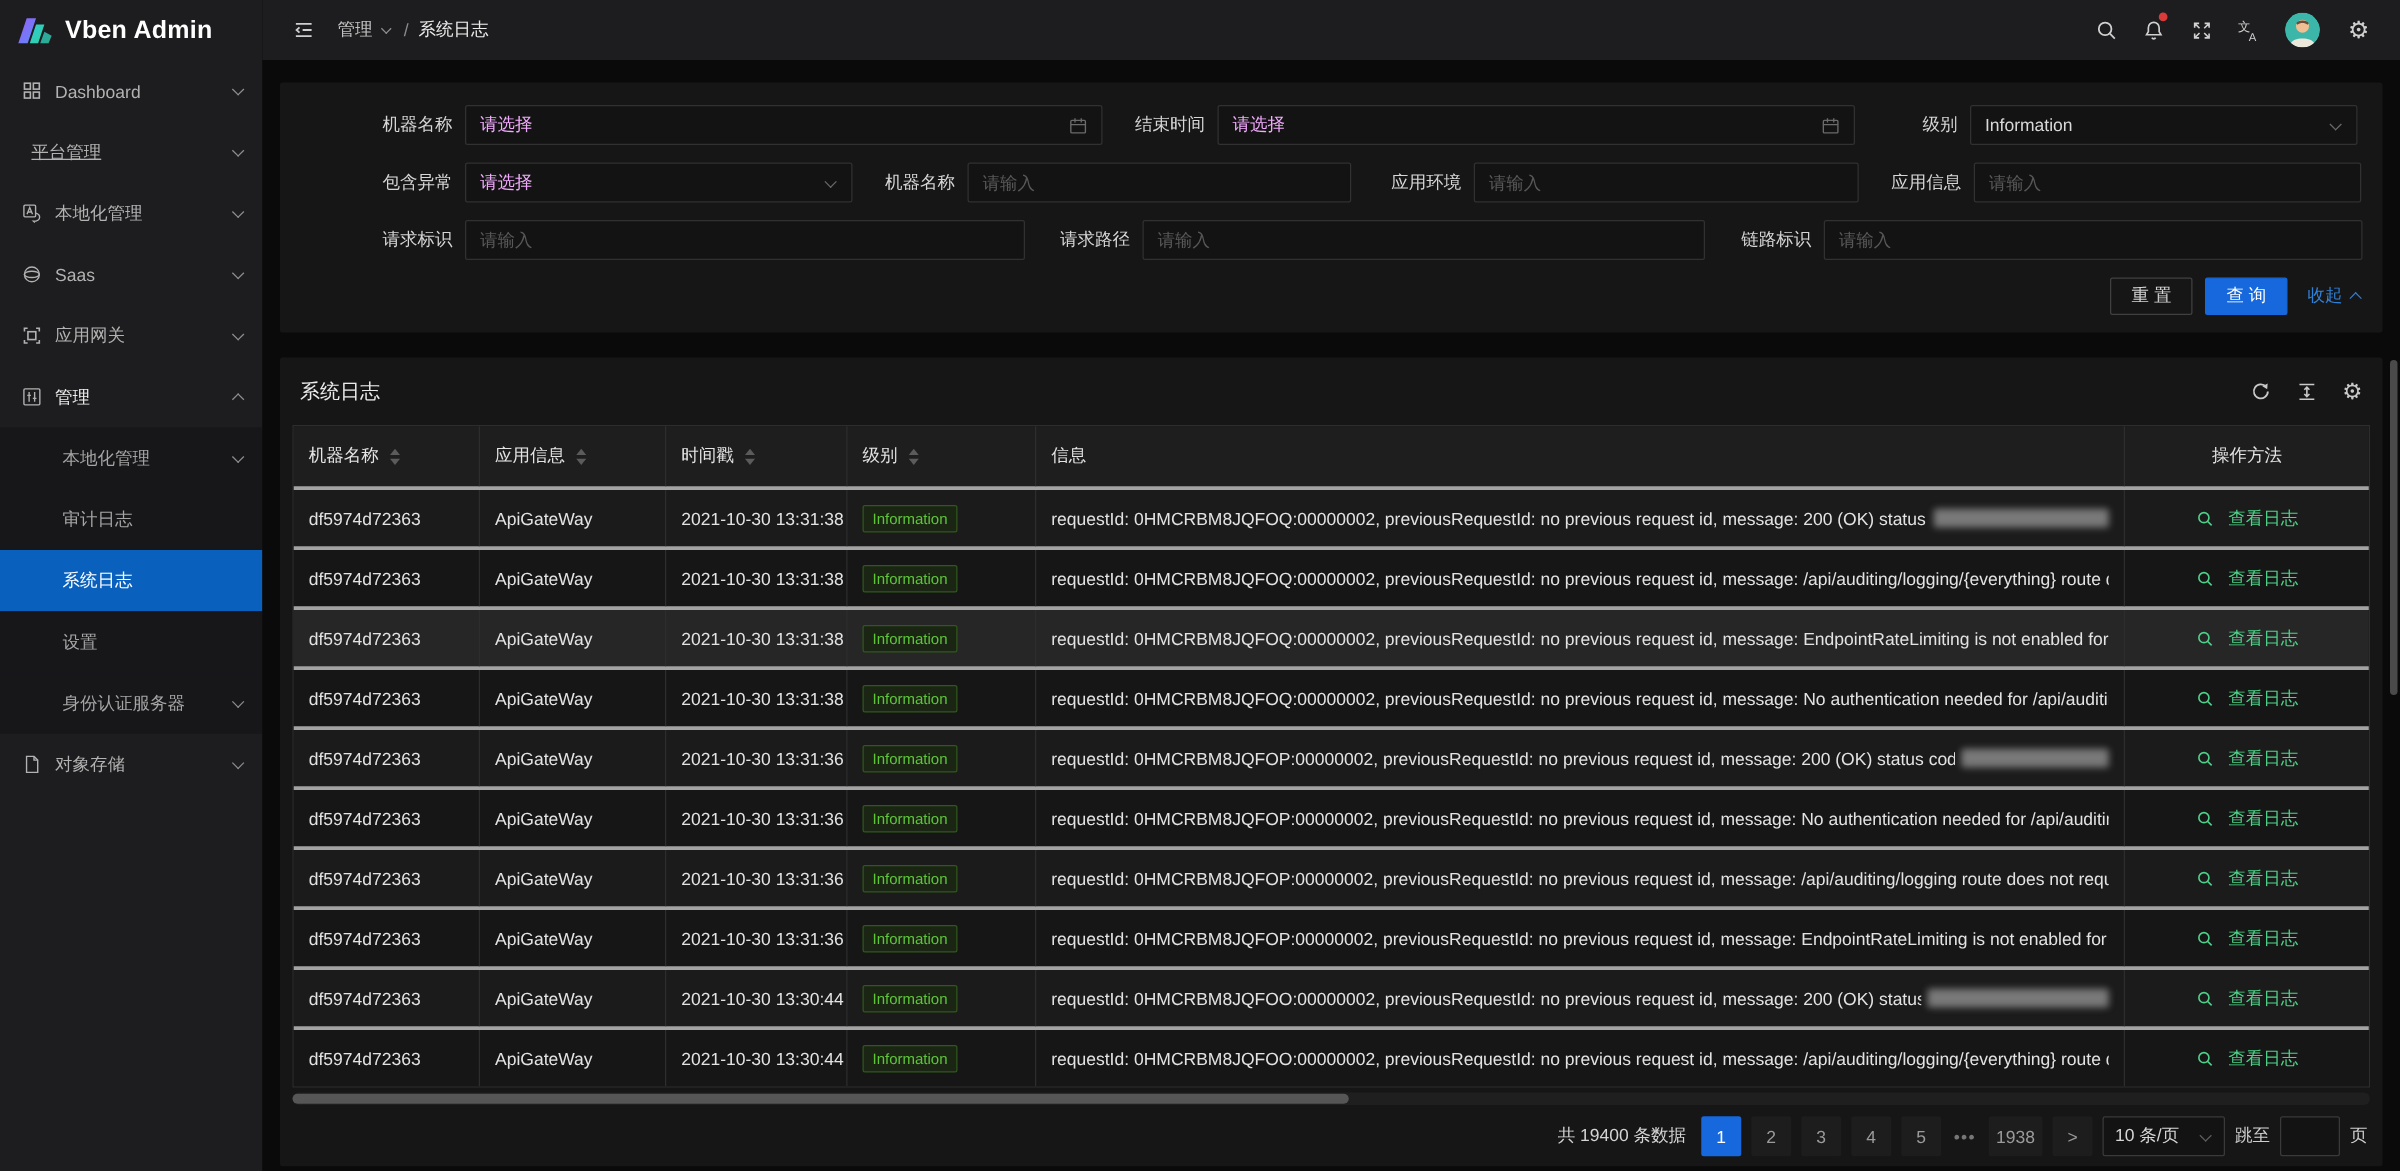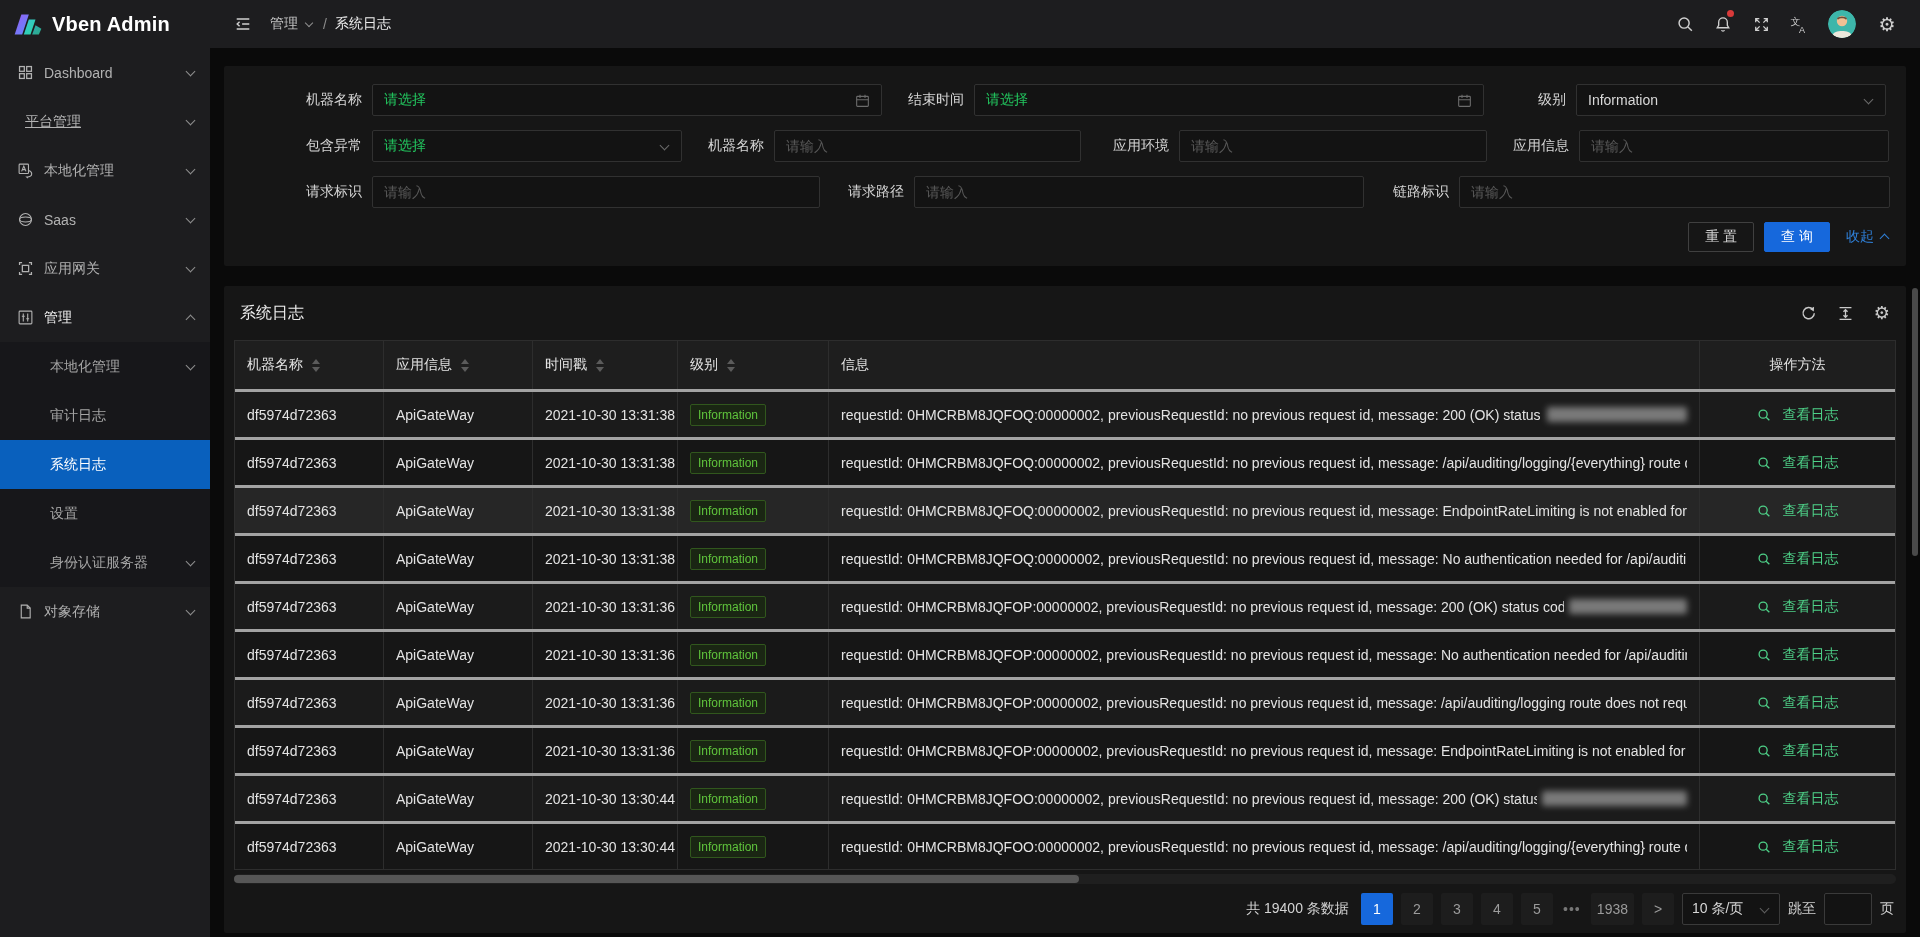--- a/index.html
+++ b/index.html
@@ -46,21 +46,21 @@
 
   
   .filter-panel { padding:18px 16px 14px; }
   .f-row { display:flex; margin-bottom:14px; }
   .field { display:flex; align-items:center; }
   .f-lbl { text-align:right; padding-right:10px; color:#d6d6d6; white-space:nowrap; }
   .ctl { height:32px; border:1px solid #313131; background:#131313; border-radius:2px;
          display:flex; align-items:center; padding:0 11px; color:#d9d9d9; font-size:14px; }
   input.ctl { outline:none; }
   input.ctl::placeholder { color:#585858; }
-  .ph { color:#22c55e;font-family:Liberation Serif, serif; }
+  .ph { color:#f0abfc;font-family:Liberation Serif, serif; }
   .ricon { margin-left:auto; color:#6b6b6b; display:flex; }
   .sel-chev { margin-left:auto; color:#6b6b6b; }
   .f-actions { display:flex; justify-content:flex-end; align-items:center; gap:10px; margin-top:2px; }
   .btn { height:30px; padding:0 16px; border-radius:2px; font-size:14px; cursor:pointer; font-family:inherit; }
   .btn-reset { background:transparent; border:1px solid #404040; color:#d6d6d6; }
   .btn-query { background:#1668dc; border:1px solid #1668dc; color:#fff; }
   .collapse-link { color:#2f80d9; display:flex; align-items:center; gap:4px; cursor:pointer; margin-left:6px; }
   .collapse-link .chev { color:#2f80d9; }
 
   

